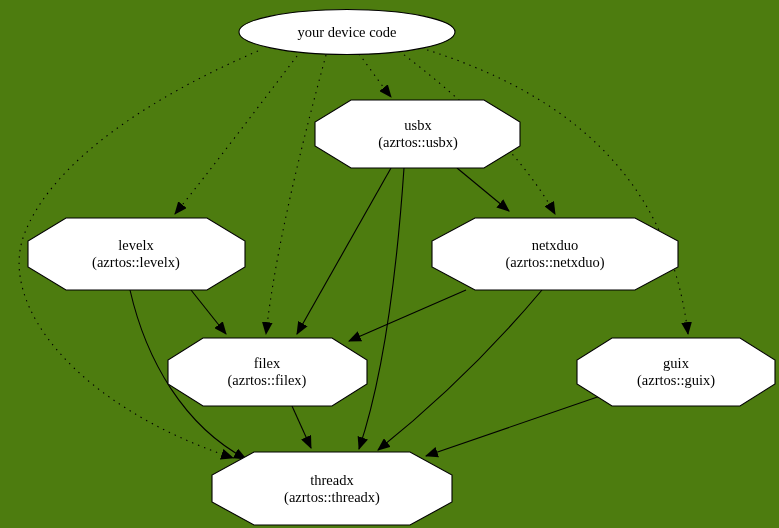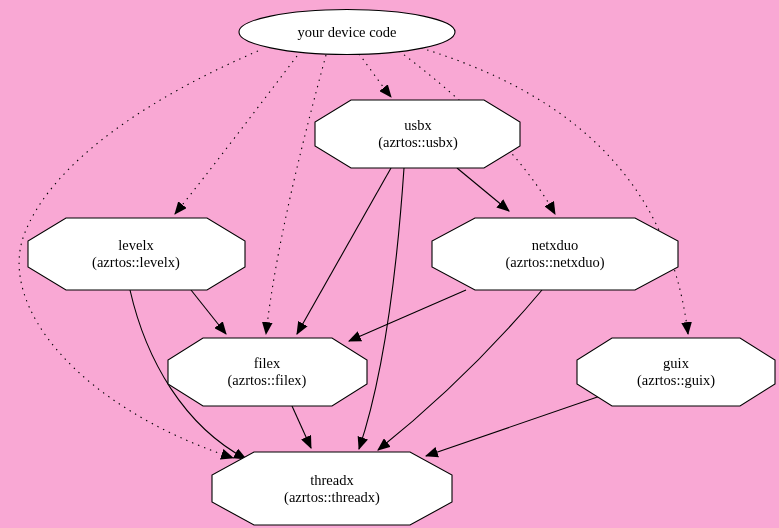--- a/index.html
+++ b/index.html
@@ -6,21 +6,21 @@
     margin: 0;
     padding: 0;
     background: #ffffff;
     width: 779px;
     height: 528px;
     overflow: hidden;
   }
   .canvas {
     width: 779px;
     height: 528px;
-    background: #f9a8d4;
+    background: #4d7c0f;
   }
   svg { display: block; }
   .node-shape {
     fill: #ffffff;
     stroke: #000000;
     stroke-width: 1.1;
   }
   .node-label {
     font-family: "Liberation Serif", "DejaVu Serif", serif;
     font-size: 14.5px;

